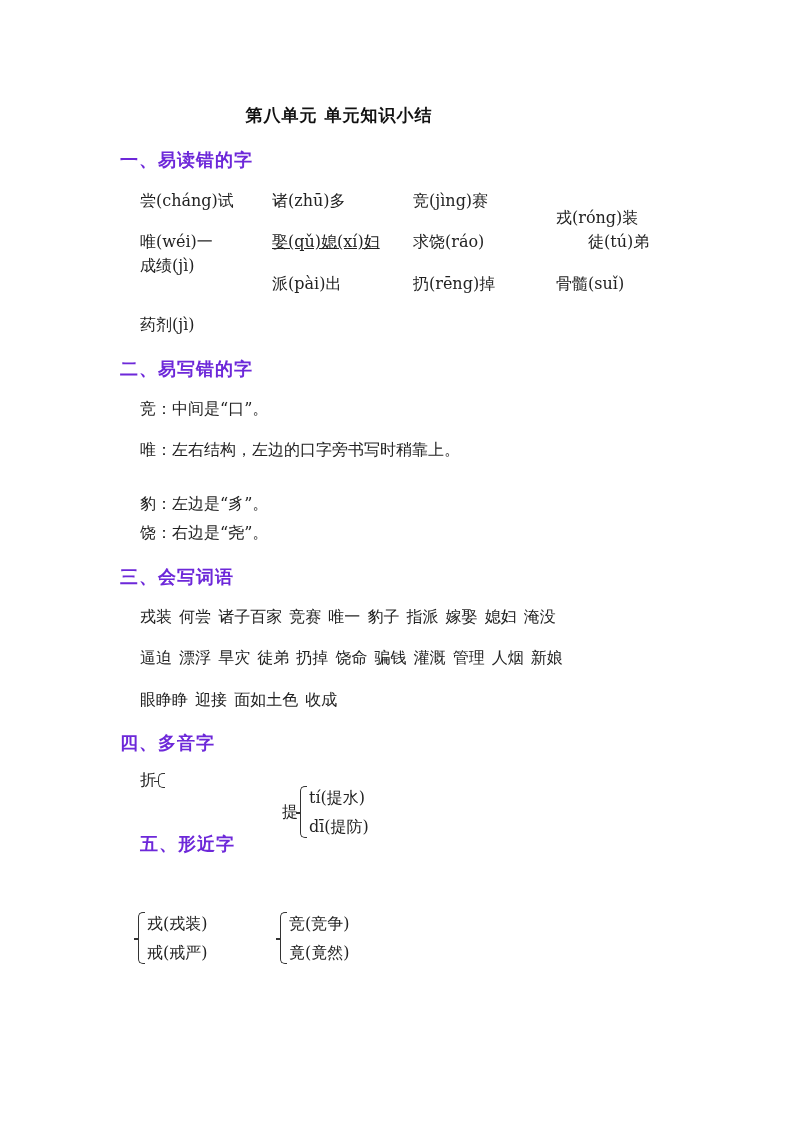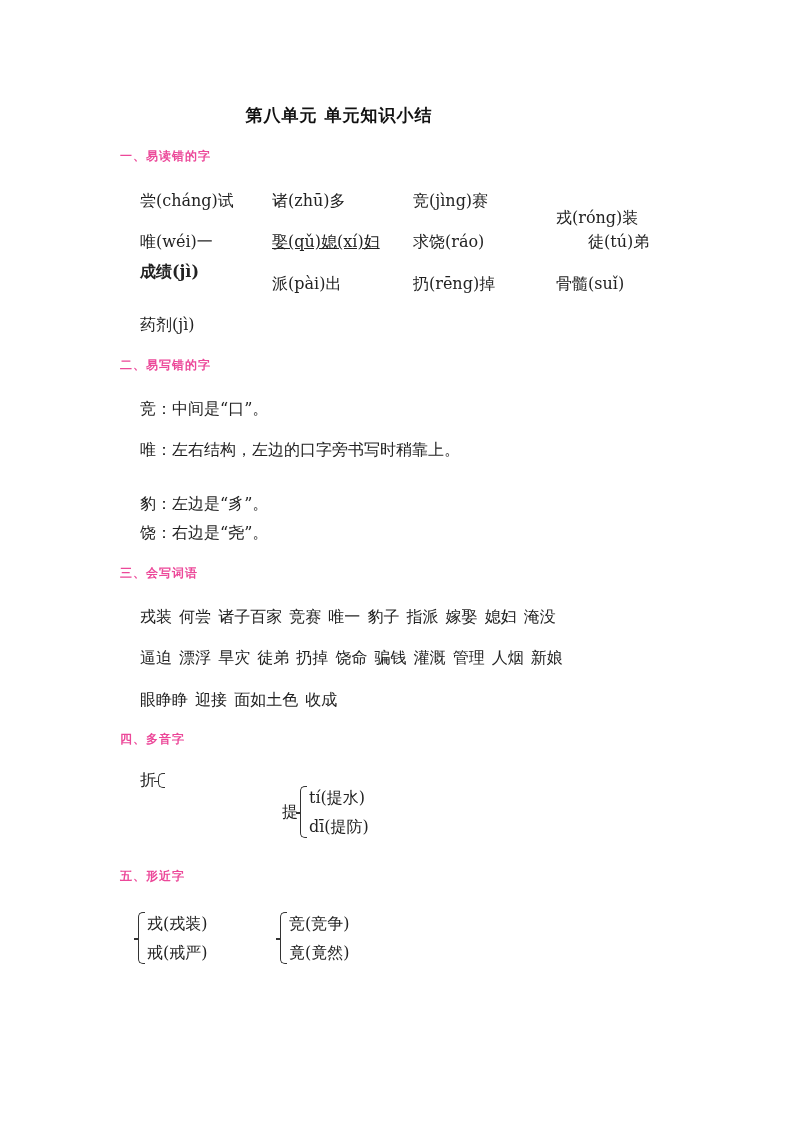--- a/index.html
+++ b/index.html
@@ -9,21 +9,21 @@
     color: #222222;
   }
   .title {
     position: absolute; top: 104px; left: 0; width: 678px; text-align: center;
     font-family: "DejaVu Sans", "Liberation Sans", sans-serif;
     font-weight: bold; font-size: 17px; letter-spacing: 1px; color: #111;
   }
   .sec-head {
     position: absolute; left: 120px;
     font-family: Liberation Sans, sans-serif;
-    font-weight: bold; font-size: 12px; color: #ec4899; letter-spacing: 1px;
+    font-weight: bold; font-size: 18px; color: #6d28d9; letter-spacing: 1px;
   }
   .txt { position: absolute; font-size: 16px; white-space: nowrap; }
   .brace-group { position: absolute; display: flex; align-items: center; }
   .brace-char { font-size: 16px; margin-right: 2px; }
   .brace {
     width: 6px; border: 1.5px solid #333; border-right: none;
     border-radius: 5px 0 0 5px; align-self: stretch; margin: 3px 2px 3px 0;
     position: relative;
   }
   .brace::after {
@@ -41,21 +41,21 @@
 <div class="sec-head" style="top:148px;">一、易读错的字</div>
 <div>
   <span class="txt" style="left:140px;top:191px;">尝(cháng)试</span>
   <span class="txt" style="left:272px;top:191px;">诸(zhū)多</span>
   <span class="txt" style="left:413px;top:191px;">竞(jìng)赛</span>
   <span class="txt" style="left:556px;top:208px;">戎(róng)装</span>
   <span class="txt" style="left:140px;top:232px;">唯(wéi)一</span>
   <span class="txt" style="left:272px;top:232px;text-decoration:underline;">娶(qǔ)媳(xí)妇</span>
   <span class="txt" style="left:413px;top:232px;">求饶(ráo)</span>
   <span class="txt" style="left:588px;top:232px;">徒(tú)弟</span>
-  <span class="txt" style="left:140px;top:262px;font-weight:bold;">成绩(jì)</span>
+  <span class="txt" style="left:140px;top:256px;">成绩(jì)</span>
   <span class="txt" style="left:272px;top:274px;">派(pài)出</span>
   <span class="txt" style="left:413px;top:274px;">扔(rēng)掉</span>
   <span class="txt" style="left:556px;top:274px;">骨髓(suǐ)</span>
   <span class="txt" style="left:140px;top:315px;">药剂(jì)</span>
 </div>
 
 <div class="sec-head" style="top:357px;">二、易写错的字</div>
 <span class="txt" style="left:140px;top:399px;">竞：中间是“口”。</span>
 <span class="txt" style="left:140px;top:440px;">唯：左右结构，左边的口字旁书写时稍靠上。</span>
 <span class="txt" style="left:140px;top:482px;margin-top:12px;">豹：左边是“豸”。</span>
@@ -73,21 +73,21 @@
 </div>
 <div class="brace-group" style="left:282px;top:783px;">
   <span class="brace-char">提</span>
   <span class="brace"></span>
   <div class="brace-items">
     <span>tí(提水)</span>
     <span>dī(提防)</span>
   </div>
 </div>
 
-<div class="sec-head" style="top:868px;">五、形近字</div>
+<div class="sec-head" style="top:832px;margin-left:20px;">五、形近字</div>
 <div class="brace-group" style="left:138px;top:909px;">
   <span class="brace"></span>
   <div class="brace-items">
     <span>戎(戎装)</span>
     <span>戒(戒严)</span>
   </div>
 </div>
 <div class="brace-group" style="left:280px;top:909px;">
   <span class="brace"></span>
   <div class="brace-items">

